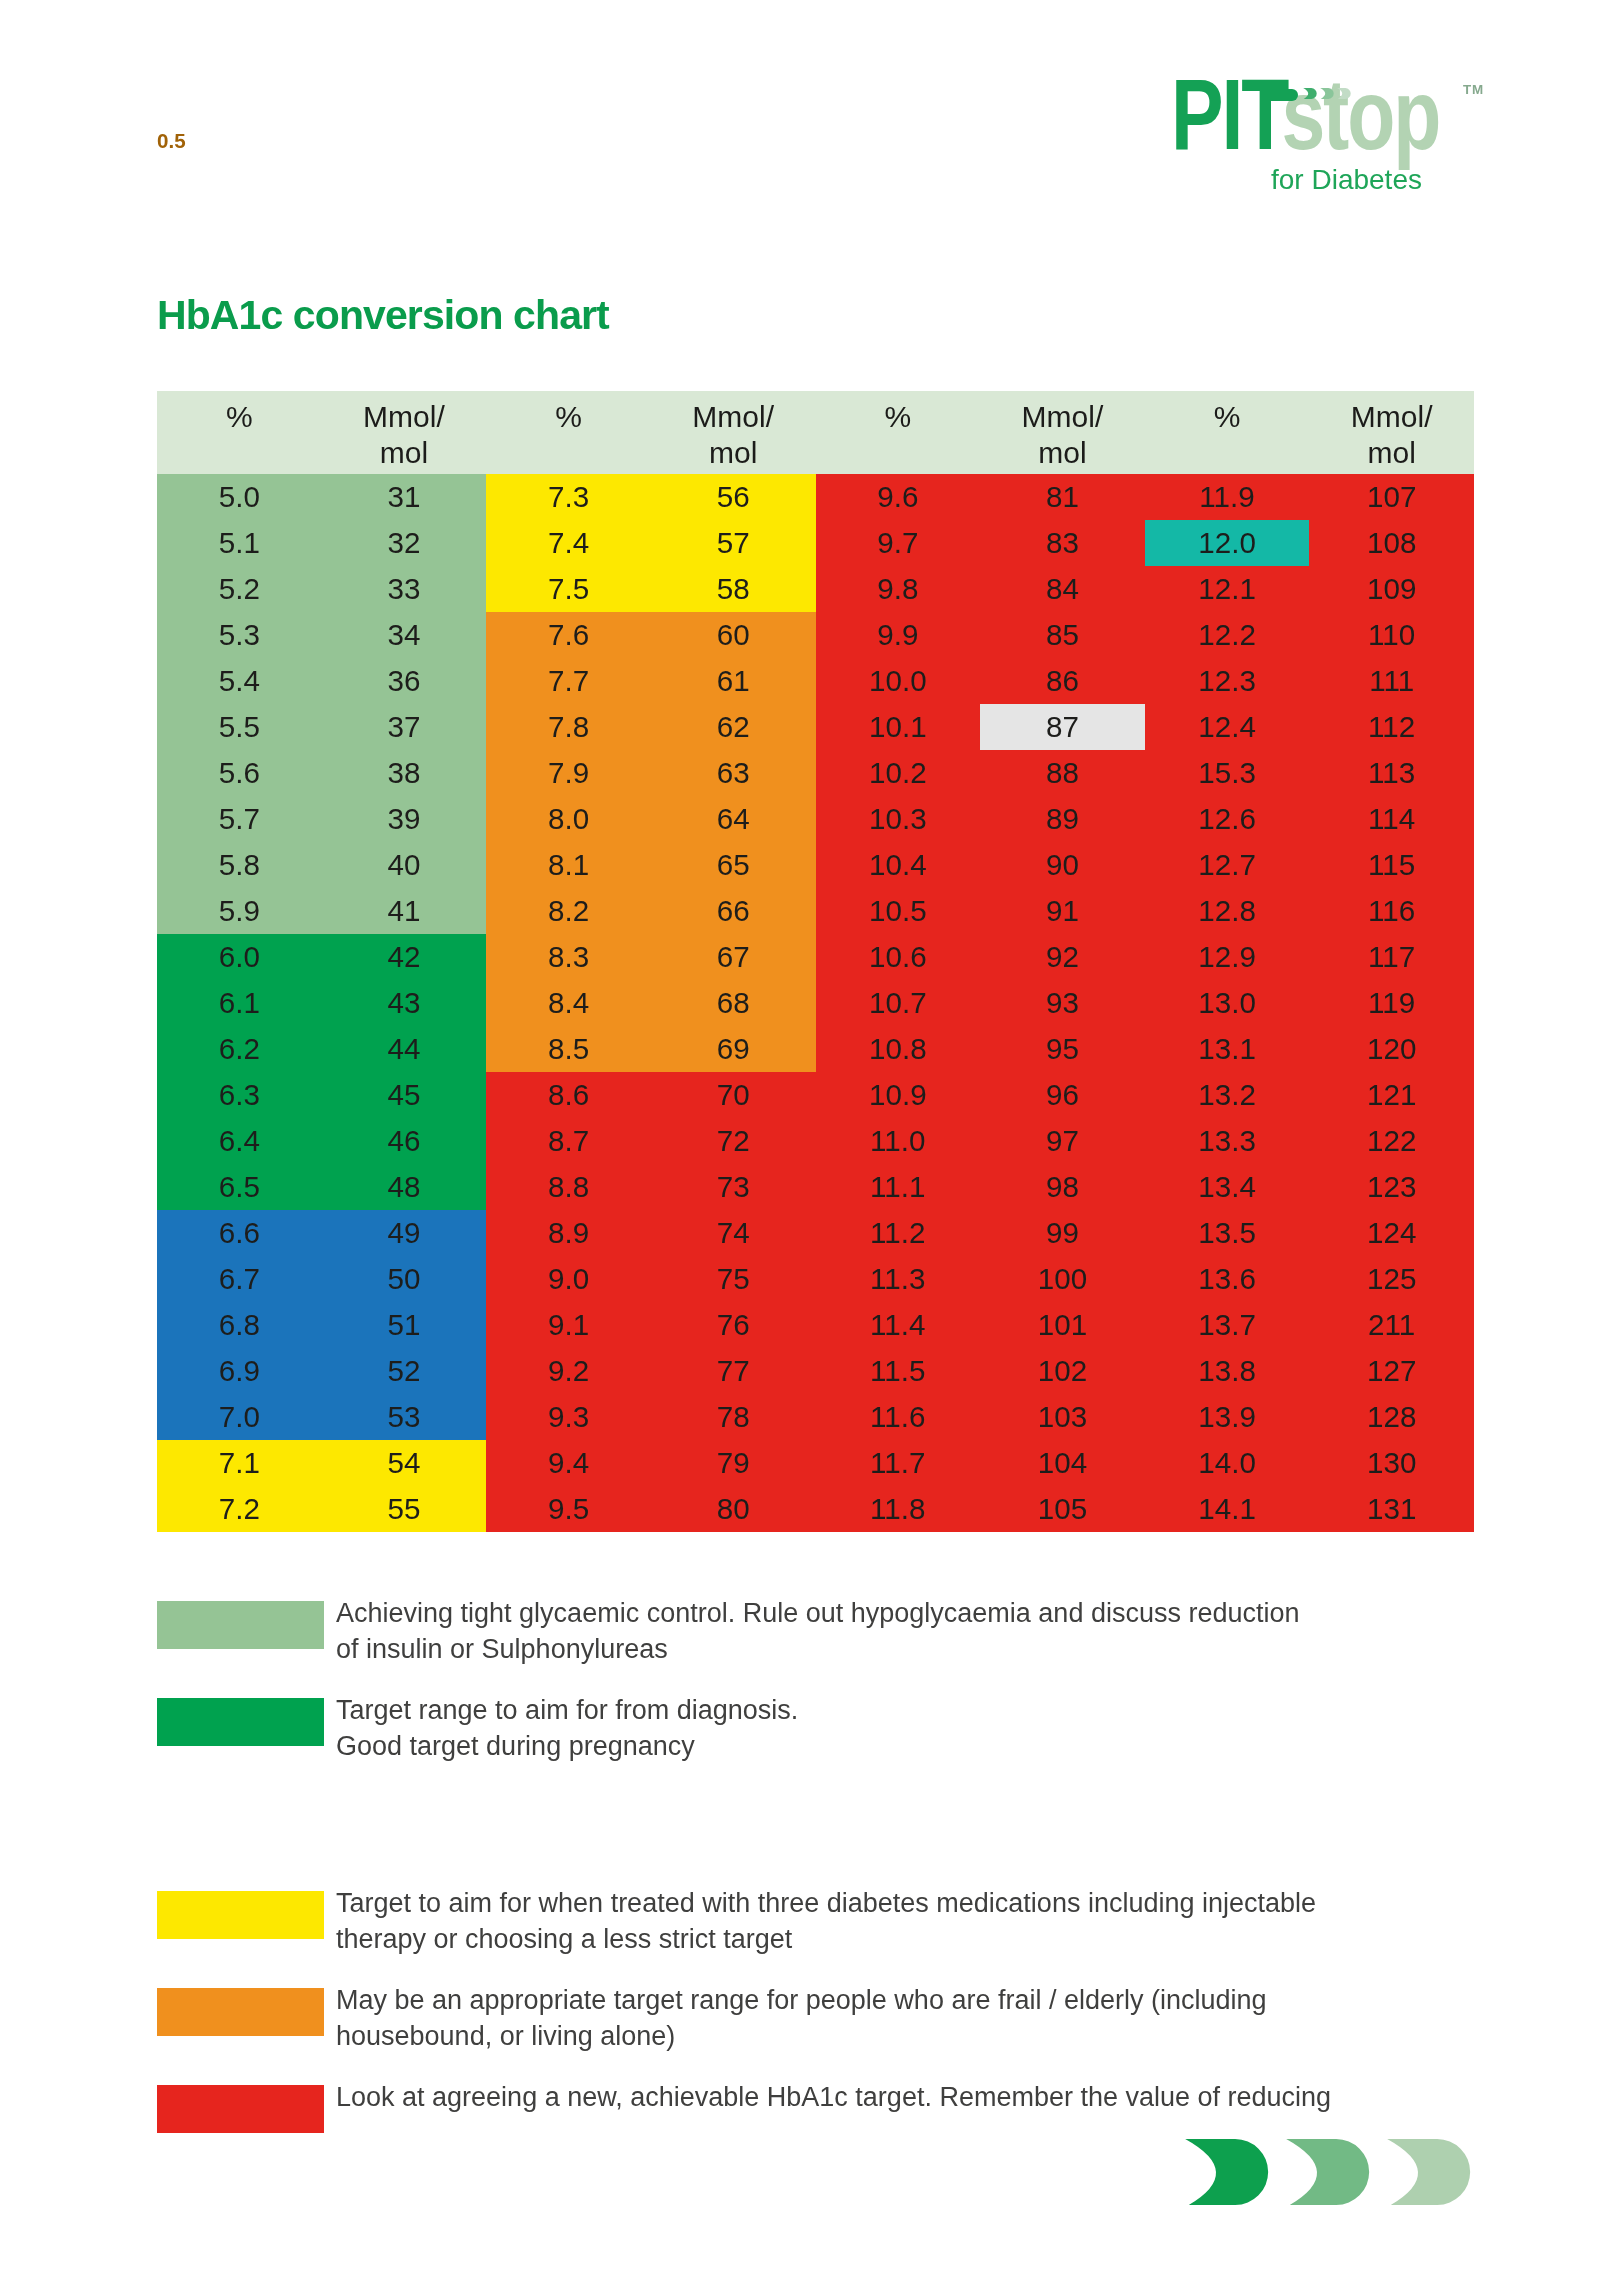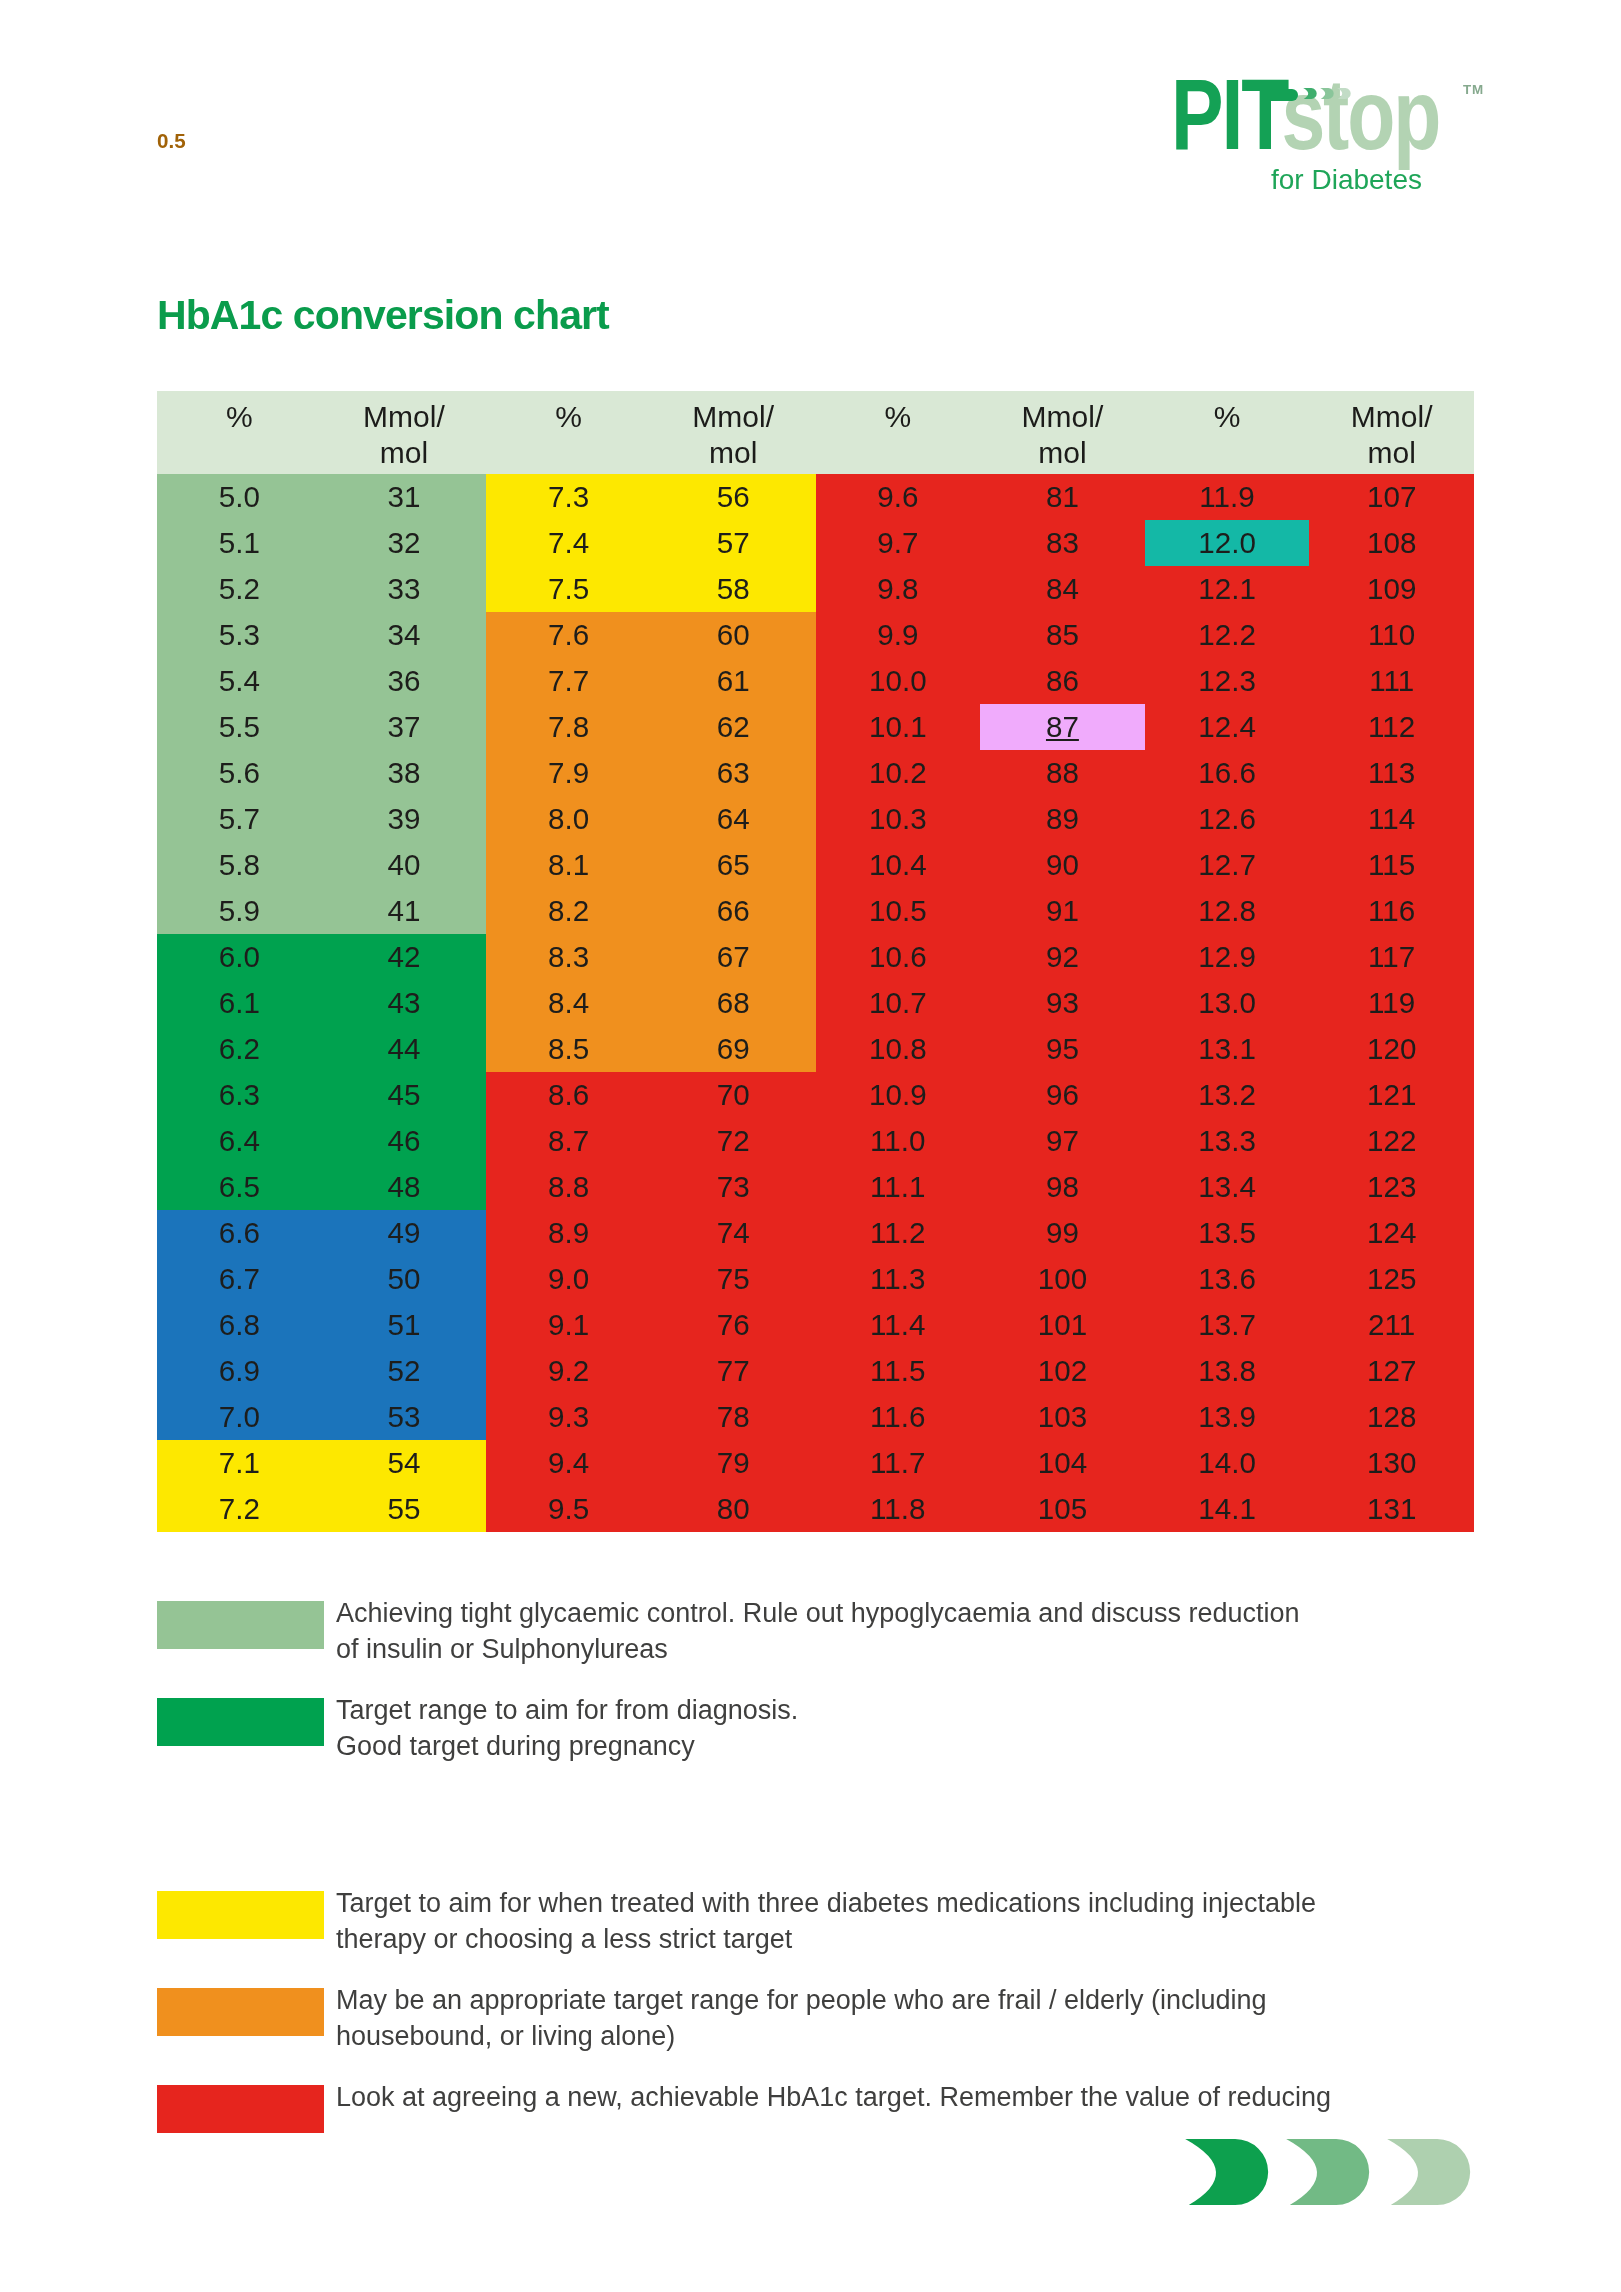--- a/index.html
+++ b/index.html
@@ -126,30 +126,30 @@
       <div class="cell" style="background: rgb(240, 144, 30);">61</div>
       <div class="cell" style="background: rgb(230, 37, 30);">10.0</div>
       <div class="cell" style="background: rgb(230, 37, 30);">86</div>
       <div class="cell" style="background: rgb(230, 37, 30);">12.3</div>
       <div class="cell" style="background: rgb(230, 37, 30);">111</div>
       <div class="cell" style="background: rgb(149, 196, 149);">5.5</div>
       <div class="cell" style="background: rgb(149, 196, 149);">37</div>
       <div class="cell" style="background: rgb(240, 144, 30);">7.8</div>
       <div class="cell" style="background: rgb(240, 144, 30);">62</div>
       <div class="cell" style="background: rgb(230, 37, 30);">10.1</div>
-      <div class="cell" style="background: #f0abfc; text-decoration: underline;">87</div>
+      <div class="cell" style="background: #e5e5e5;">87</div>
       <div class="cell" style="background: rgb(230, 37, 30);">12.4</div>
       <div class="cell" style="background: rgb(230, 37, 30);">112</div>
       <div class="cell" style="background: rgb(149, 196, 149);">5.6</div>
       <div class="cell" style="background: rgb(149, 196, 149);">38</div>
       <div class="cell" style="background: rgb(240, 144, 30);">7.9</div>
       <div class="cell" style="background: rgb(240, 144, 30);">63</div>
       <div class="cell" style="background: rgb(230, 37, 30);">10.2</div>
       <div class="cell" style="background: rgb(230, 37, 30);">88</div>
-      <div class="cell" style="background: rgb(230, 37, 30);">16.6</div>
+      <div class="cell" style="background: rgb(230, 37, 30);">15.3</div>
       <div class="cell" style="background: rgb(230, 37, 30);">113</div>
       <div class="cell" style="background: rgb(149, 196, 149);">5.7</div>
       <div class="cell" style="background: rgb(149, 196, 149);">39</div>
       <div class="cell" style="background: rgb(240, 144, 30);">8.0</div>
       <div class="cell" style="background: rgb(240, 144, 30);">64</div>
       <div class="cell" style="background: rgb(230, 37, 30);">10.3</div>
       <div class="cell" style="background: rgb(230, 37, 30);">89</div>
       <div class="cell" style="background: rgb(230, 37, 30);">12.6</div>
       <div class="cell" style="background: rgb(230, 37, 30);">114</div>
       <div class="cell" style="background: rgb(149, 196, 149);">5.8</div>

